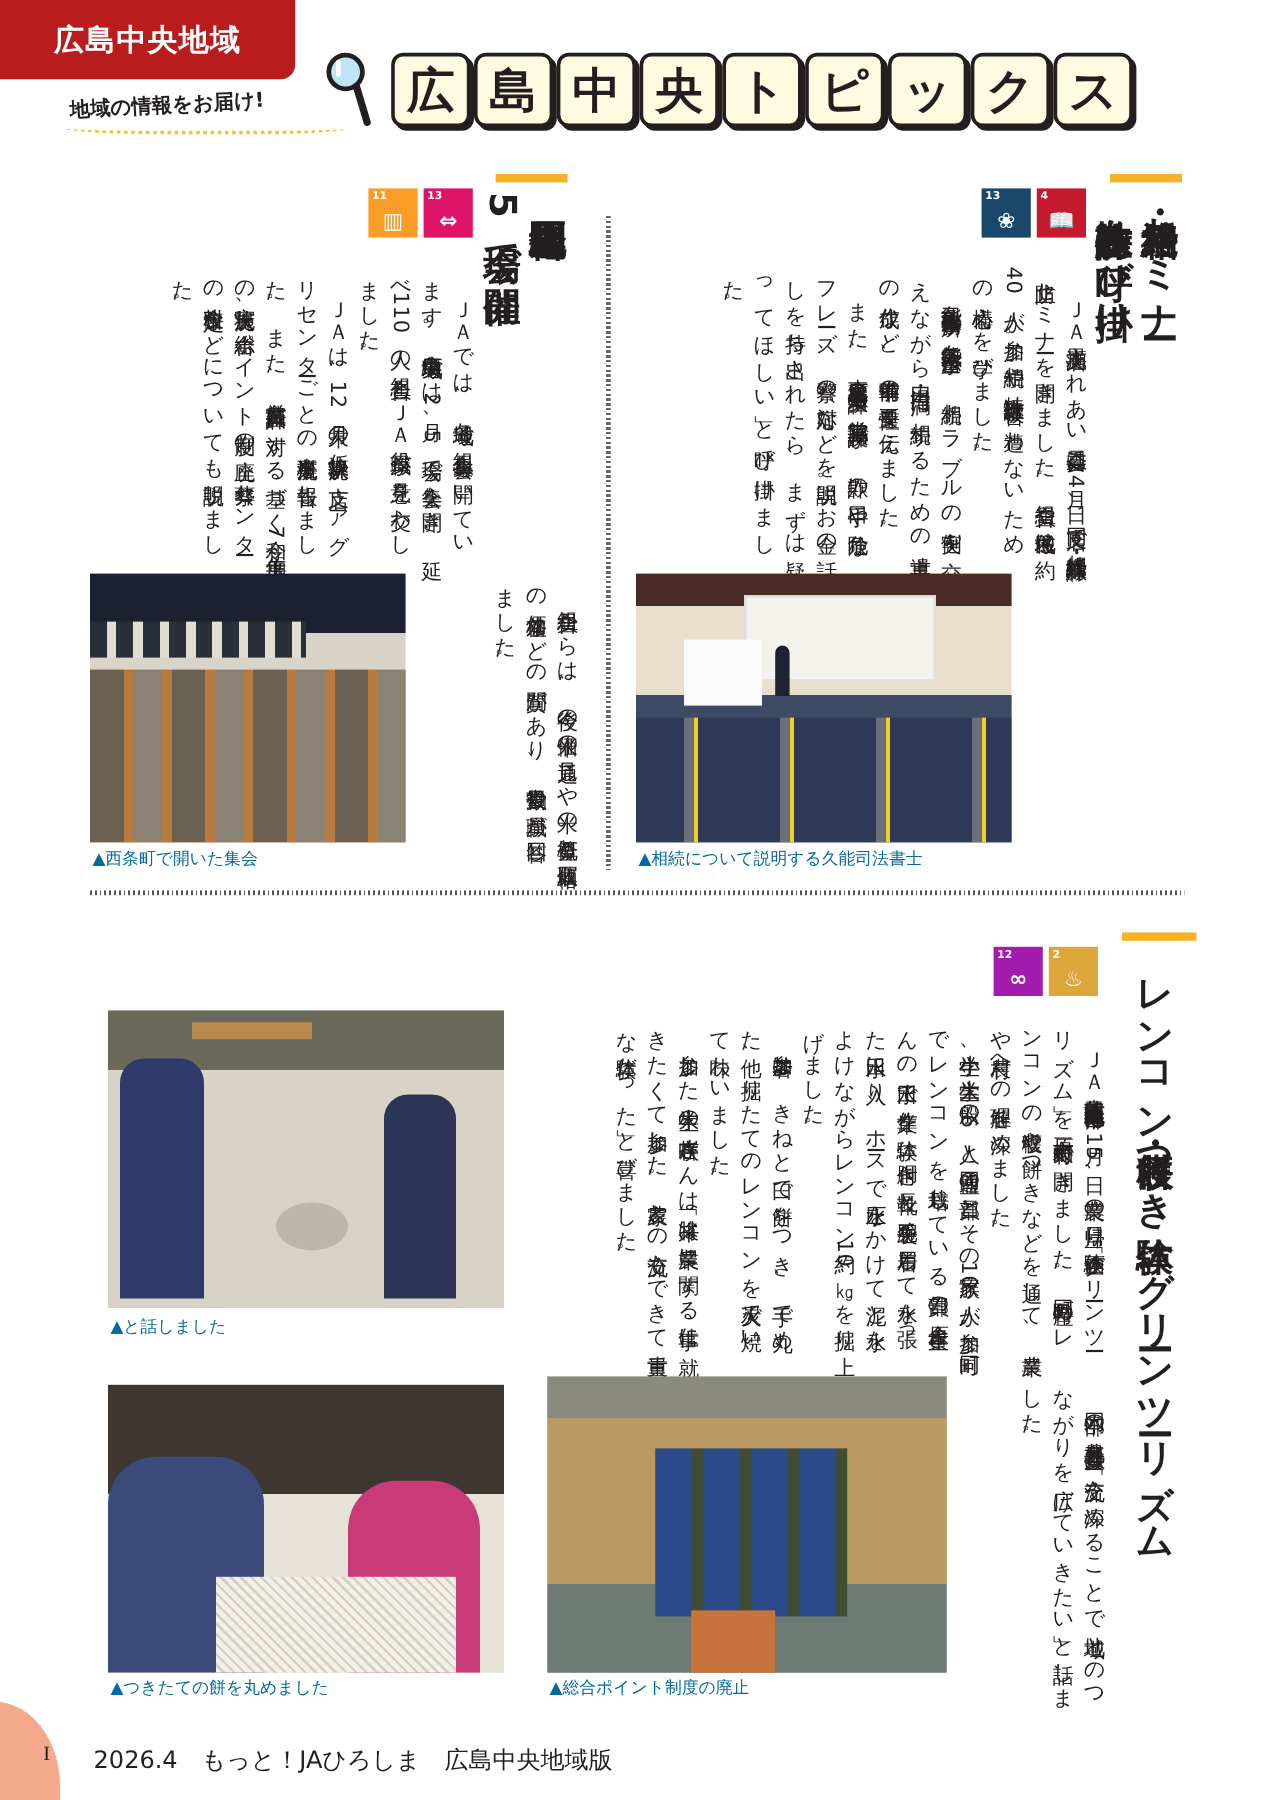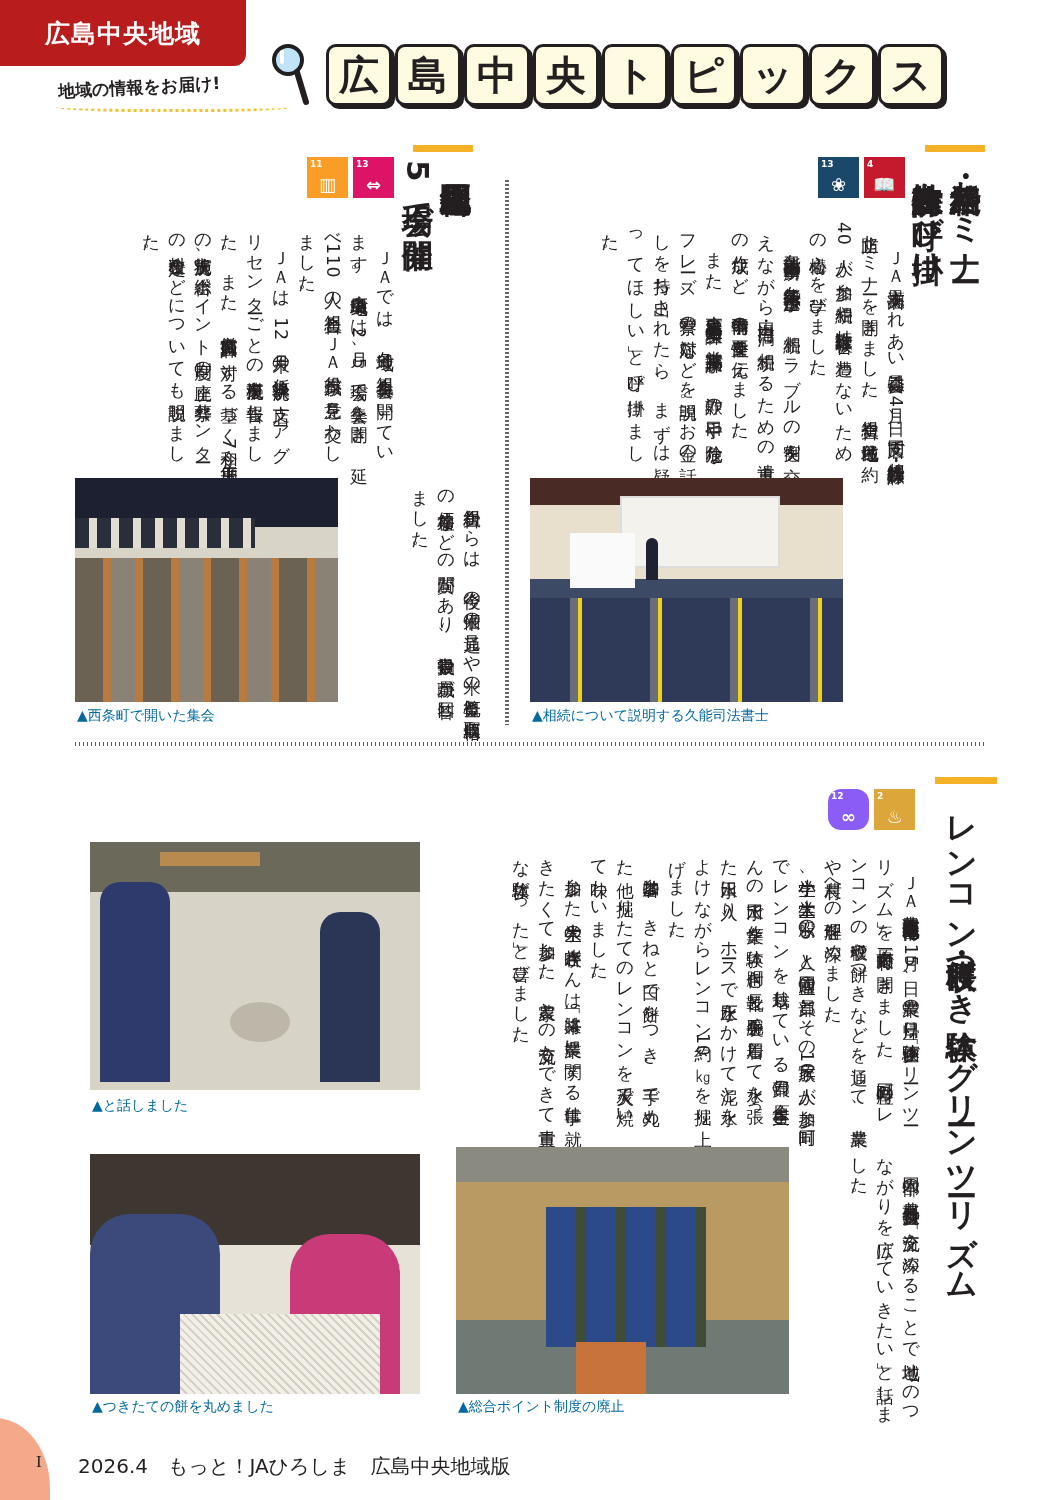--- a/index.html
+++ b/index.html
@@ -110,21 +110,21 @@
 <div class="photo" style="left:75px; top:478px; width:263px; height:224px; background:linear-gradient(180deg,#1d2030 0 22%,#d9d4c8 22% 36%,#b87a3e 36% 100%);">
   <div style="position:absolute; left:0; top:40px; width:180px; height:30px; background:repeating-linear-gradient(90deg,#2a2d3a 0 14px,#e2ddd2 14px 22px);"></div>
   <div style="position:absolute; left:0; top:80px; width:263px; height:144px; background:repeating-linear-gradient(90deg,#6b6254 0 28px,#b87a3e 28px 36px,#8a8274 36px 60px,#b87a3e 60px 68px);"></div>
 </div>
 <div class="caption" style="left:77px; top:707px;">▲西条町で開いた集会</div>
 
 <div class="hdivider"></div>
 
 <div class="accent-bar" style="left:935px; top:777px; width:62px;"></div>
 <div class="vt headline" style="right:80px; top:795px; height:560px;">レンコン収穫・餅つき体験　グリーンツーリズム</div>
-<div class="sdg" style="left:828px; top:777px; background:#8b5cf6;border-radius:13px;">
+<div class="sdg" style="left:828px; top:777px; background:#a21caf;">
   <span class="num">12</span>
   <div class="glyph">∞</div>
 </div>
 <div class="sdg" style="left:874px; top:777px; background:#dda63a;">
   <span class="num">2</span>
   <div class="glyph">♨</div>
 </div>
 <div class="vt body-text" style="right:137px; top:847px; height:270px; width:484px;">
   <p>ＪＡ青壮年連盟広島中央地区本部は2月15日、農業の日帰り体験企画「グリーンツーリズム」を三原市大和町で開きました。同町特産のレンコンの収穫や餅つきなどを通して、農業や農村への理解を深めました。</p>
   <p>小学生、大学生、一般の6人と同連盟の部員とその家族10人が参加。同町でレンコンを栽培している部員の金原貴生さんの水田で作業を体験。胴付き長靴と腕手袋を着用して水を張った水田に入り、ホースで水圧をかけて泥と水をよけながらレンコン約10㎏を掘り上げました。</p>

